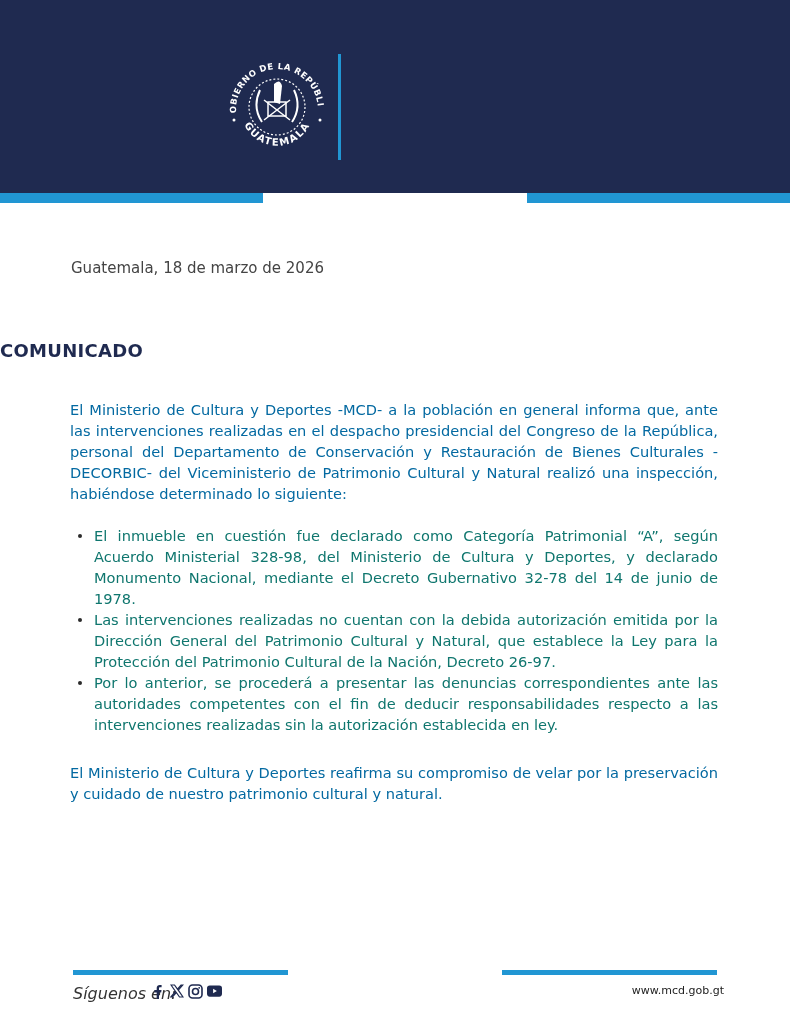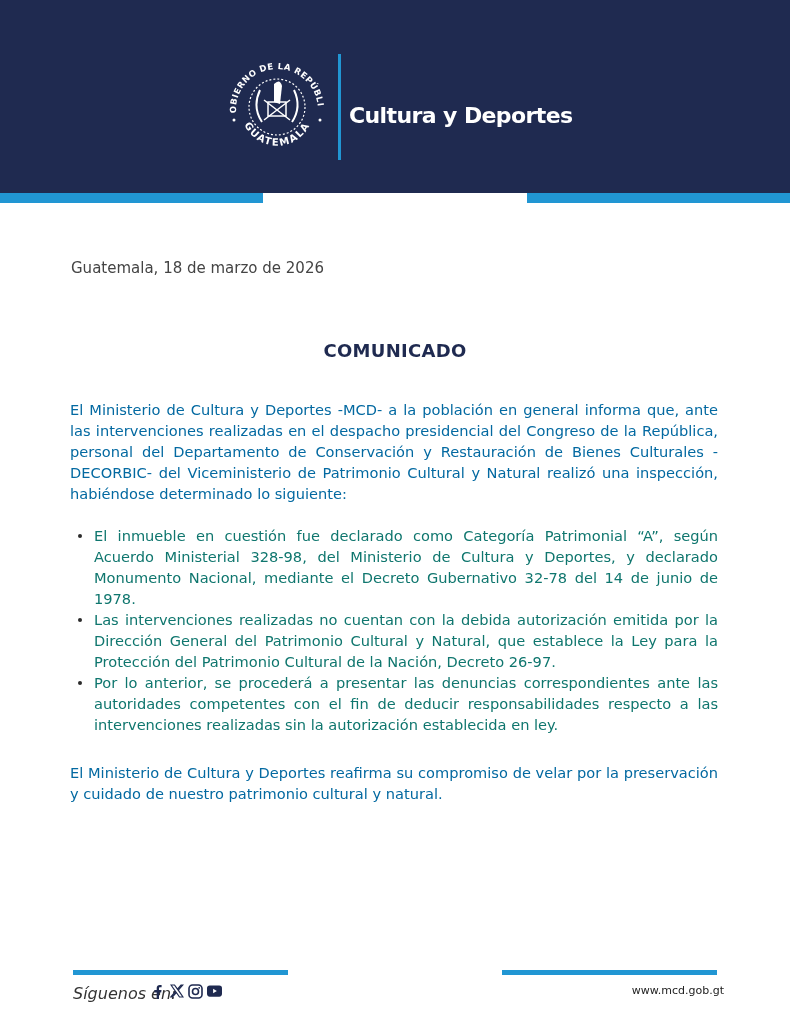--- a/index.html
+++ b/index.html
@@ -7,21 +7,21 @@
   body { position: relative; font-family: "DejaVu Sans", sans-serif; color: #2b2b2b; }
   .header { position: absolute; left: 0; top: 0; width: 790px; height: 193px; background: #1f2a50; }
   .bar { position: absolute; height: 10px; background: #2196d3; }
   .bar.l { left: 0; top: 193px; width: 263px; }
   .bar.r { left: 527px; top: 193px; width: 263px; }
   .seal { position: absolute; left: 222px; top: 52px; width: 110px; height: 110px; }
   .vline { position: absolute; left: 338px; top: 54px; width: 3px; height: 106px; background: #2196d3; }
   .m1 { position: absolute; left: 350px; top: 80px; color: #ffffff; font-size: 23px; font-weight: 300; letter-spacing: -0.3px; font-family: "DejaVu Sans", sans-serif; }
   .m2 { position: absolute; left: 349px; top: 103px; color: #ffffff; font-size: 22px; font-weight: 700; letter-spacing: -0.6px; font-family: "DejaVu Sans", sans-serif; }
   .date { position: absolute; left: 71px; top: 259px; font-size: 15px; color: #444; }
-  .title { position: absolute; left: 8px; width: 774px; top: 340px; text-align: center; font-size: 18px; font-weight: 700; color: #1f2a50; letter-spacing: 0.3px; }
+  .title { position: absolute; left: 0; width: 774px; top: 340px; font-size: 18px; font-weight: 700; color: #1f2a50; letter-spacing: 0.3px; }
   .para { position: absolute; left: 70px; width: 648px; font-size: 14.6px; line-height: 21px; text-align: justify; color: #0369a1; }
   .p1 { top: 399px; }
   ul.bullets { position: absolute; left: 70px; width: 648px; top: 525px; list-style: none; }
   ul.bullets li { position: relative; padding-left: 24px; font-size: 14.6px; line-height: 21px; text-align: justify; color: #0f766e; }
   ul.bullets li .dot { position: absolute; left: 8px; top: 9px; width: 4px; height: 4px; border-radius: 50%; background: #2b2b2b; }
   .p2 { top: 762px; }
   .fbar { position: absolute; height: 5px; background: #2196d3; top: 970px; }
   .fbar.l { left: 73px; width: 215px; }
   .fbar.r { left: 502px; width: 215px; }
   .follow { position: absolute; left: 73px; top: 984px; font-size: 16px; color: #333; font-style: italic; }
@@ -44,21 +44,20 @@
     <path d="M 40 70 Q 30 55 38 38" fill="none" stroke="#fff" stroke-width="2"></path>
     <path d="M 70 70 Q 80 55 72 38" fill="none" stroke="#fff" stroke-width="2"></path>
     <path d="M 52 32 q 6 -6 8 2 l -2 18 l -6 -2 z" fill="#fff"></path>
     <rect x="46" y="50" width="18" height="14" fill="none" stroke="#fff" stroke-width="1.5"></rect>
     <line x1="42" y1="68" x2="68" y2="48" stroke="#fff" stroke-width="1.5"></line>
     <line x1="68" y1="68" x2="42" y2="48" stroke="#fff" stroke-width="1.5"></line>
     <circle cx="12" cy="68" r="1.5" fill="#fff"></circle>
     <circle cx="98" cy="68" r="1.5" fill="#fff"></circle>
   </svg>
   <div class="vline"></div>
-  <div class="m2">Cultura y Deportes</div>
 </div>
 <div class="bar l"></div>
 <div class="bar r"></div>
 
 <div class="date">Guatemala, 18 de marzo de 2026</div>
 <div class="title">COMUNICADO</div>
 
 <p class="para p1">El Ministerio de Cultura y Deportes -MCD- a la población en general informa que, ante las intervenciones realizadas en el despacho presidencial del Congreso de la República, personal del Departamento de Conservación y Restauración de Bienes Culturales -DECORBIC- del Viceministerio de Patrimonio Cultural y Natural realizó una inspección, habiéndose determinado lo siguiente:</p>
 
 <ul class="bullets">

